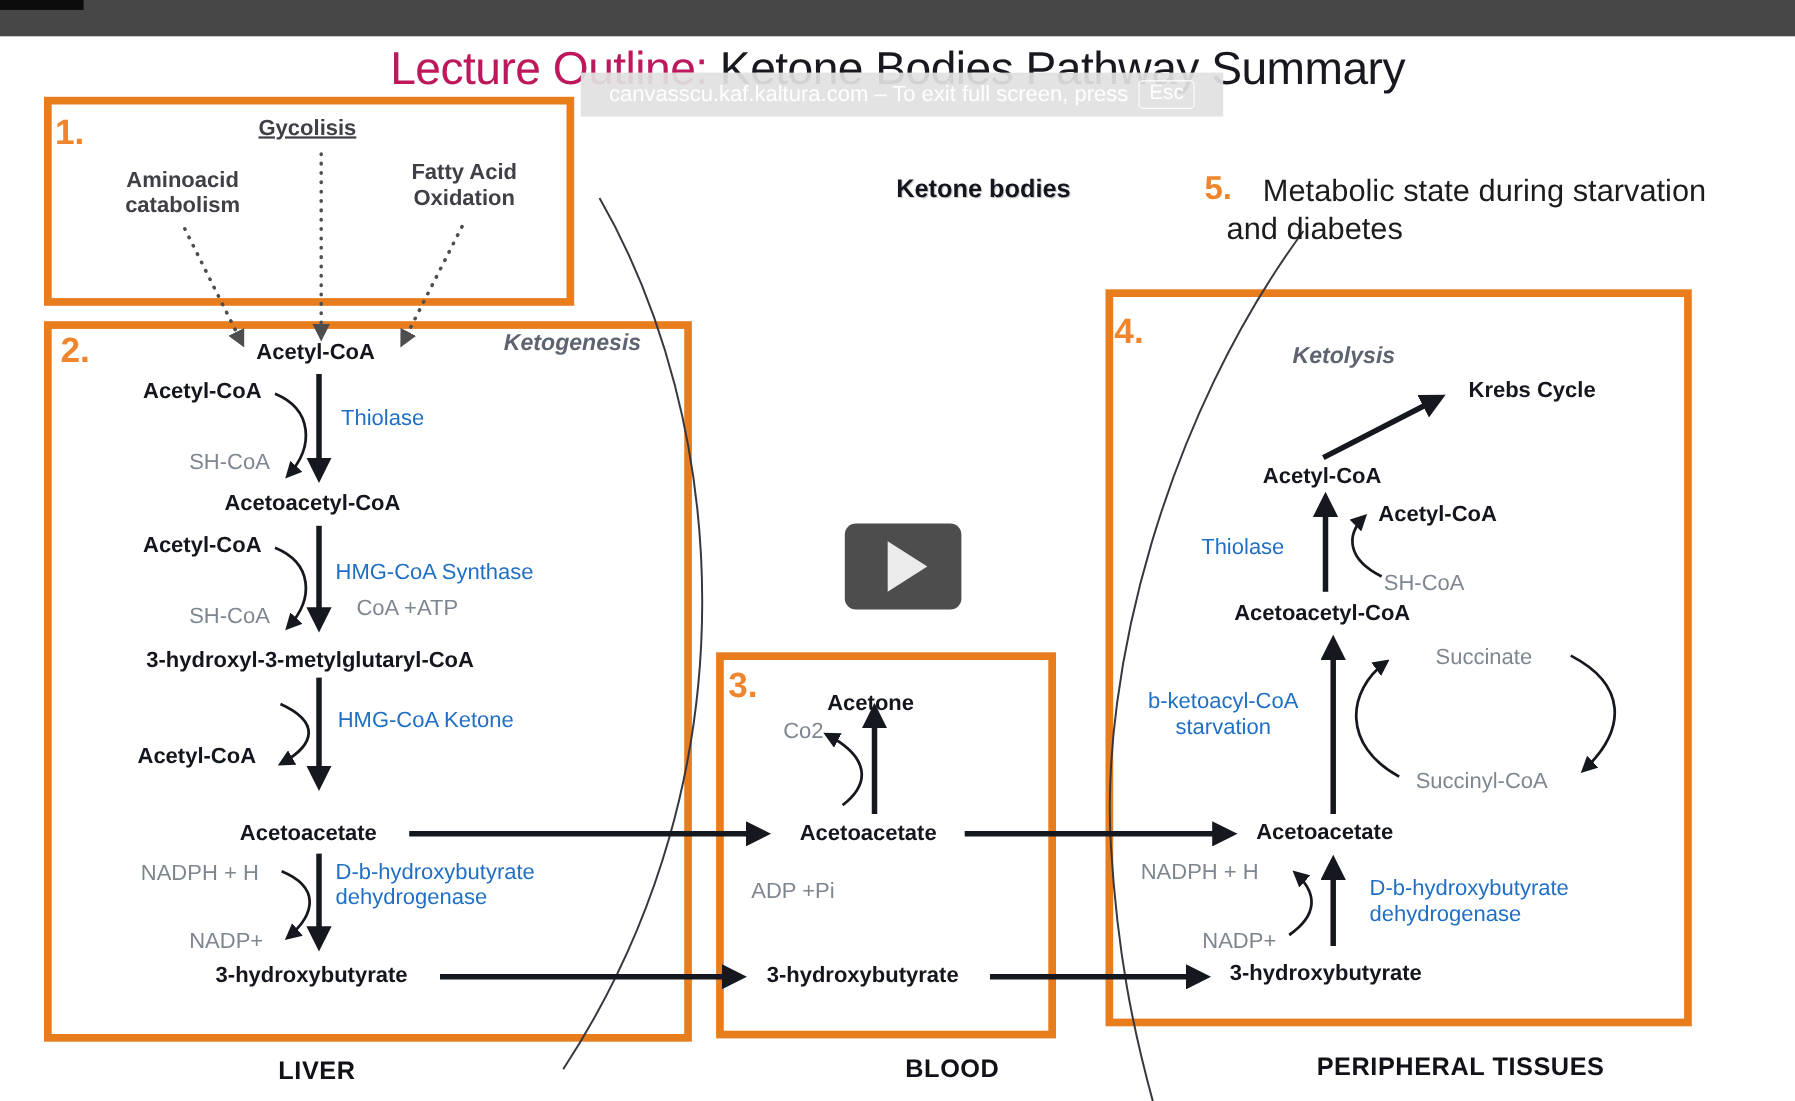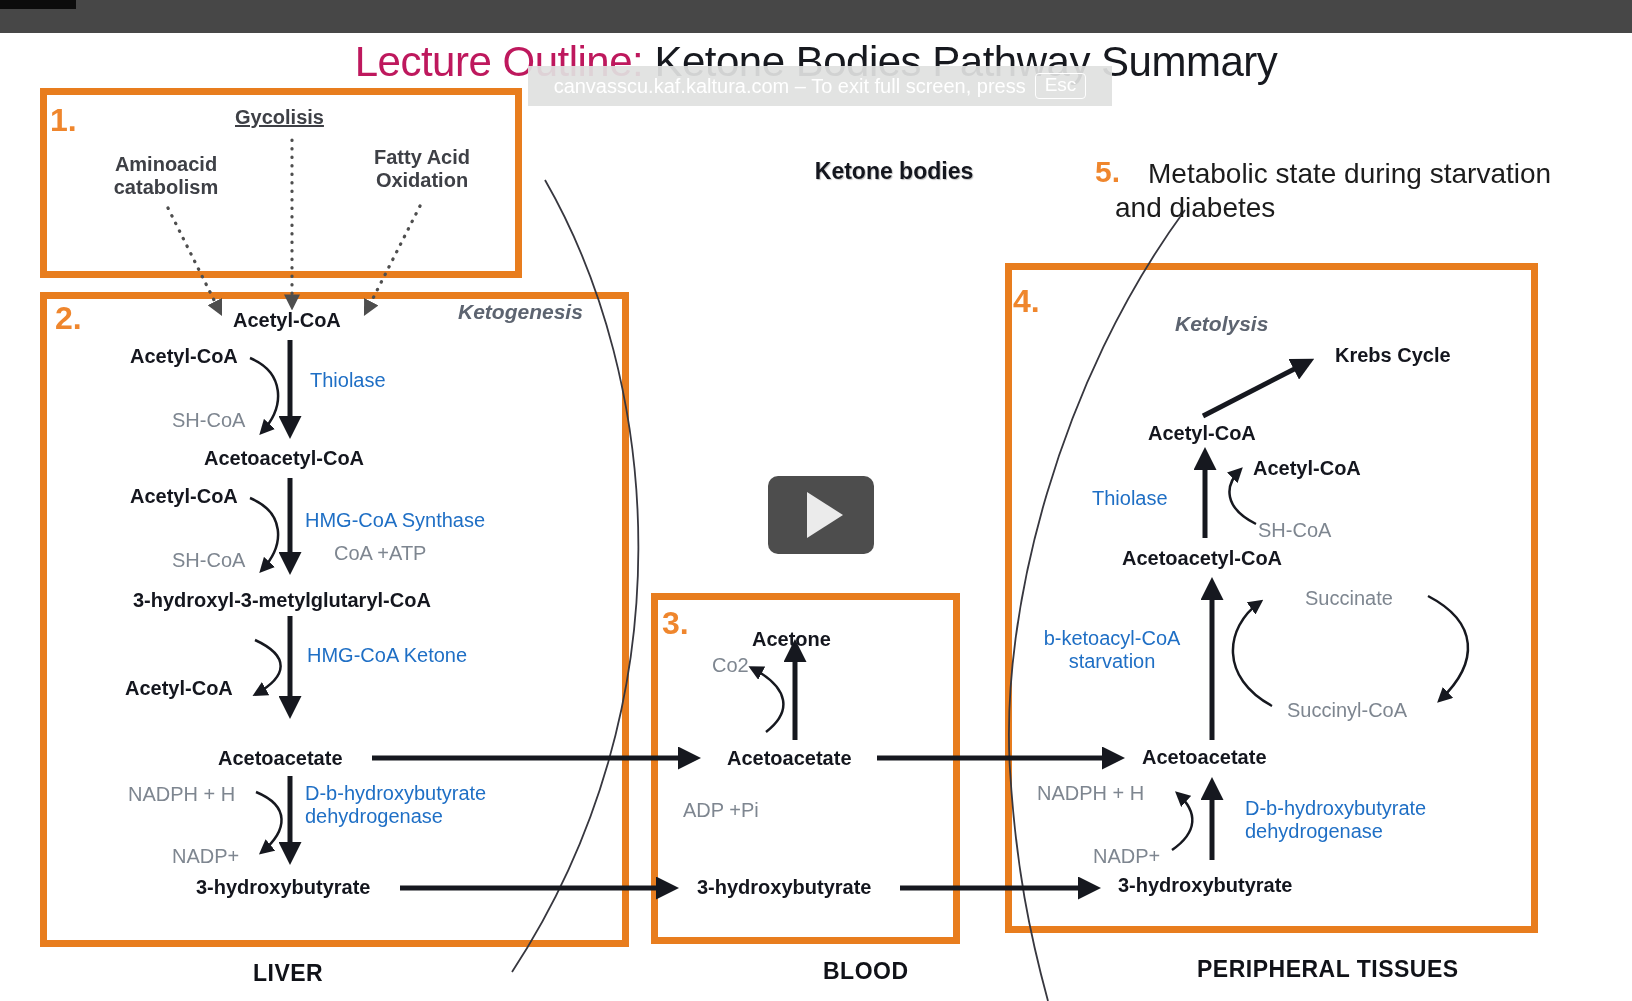--- a/index.html
+++ b/index.html
@@ -129,21 +129,21 @@
   <div class="lbl num" style="left:55px;top:300px;">2.</div>
   <div class="lbl proc" style="left:458px;top:300px;">Ketogenesis</div>
   <div class="lbl met" style="left:233px;top:309px;">Acetyl-CoA</div>
   <div class="lbl met" style="left:130px;top:345px;">Acetyl-CoA</div>
   <div class="lbl enz" style="left:310px;top:369px;">Thiolase</div>
   <div class="lbl gry" style="left:172px;top:409px;">SH-CoA</div>
   <div class="lbl met" style="left:204px;top:447px;">Acetoacetyl-CoA</div>
   <div class="lbl met" style="left:130px;top:485px;">Acetyl-CoA</div>
   <div class="lbl enz" style="left:305px;top:509px;">HMG-CoA Synthase</div>
   <div class="lbl gry" style="left:172px;top:549px;">SH-CoA</div>
-  <div class="lbl gry" style="left:334px;top:542px;">CoA +ATP</div>
+  <div class="lbl gry" style="left:324px;top:542px;">CoA +ATP</div>
   <div class="lbl met" style="left:133px;top:589px;">3-hydroxyl-3-metylglutaryl-CoA</div>
   <div class="lbl enz" style="left:307px;top:644px;">HMG-CoA Ketone</div>
   <div class="lbl met" style="left:125px;top:677px;">Acetyl-CoA</div>
   <div class="lbl met" style="left:218px;top:747px;">Acetoacetate</div>
   <div class="lbl gry" style="left:128px;top:783px;">NADPH + H</div>
   <div class="lbl enz" style="left:305px;top:782px;">
       <div>D-b-hydroxybutyrate</div>
       <div>dehydrogenase</div>
     </div>
   <div class="lbl gry" style="left:172px;top:845px;">NADP+</div>

